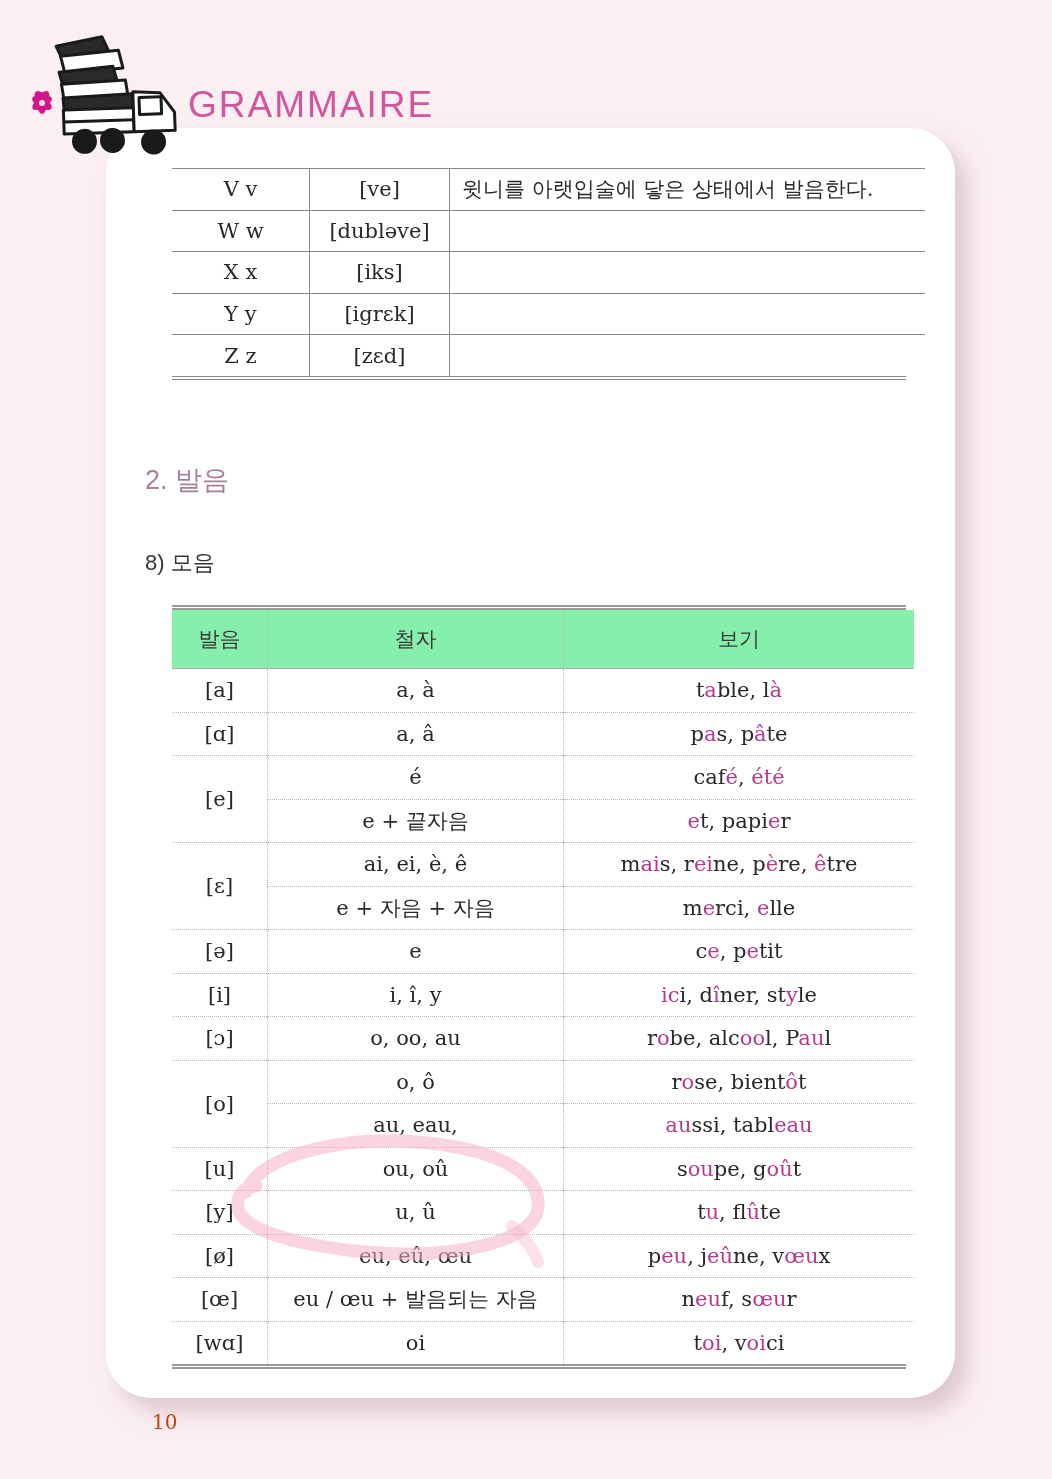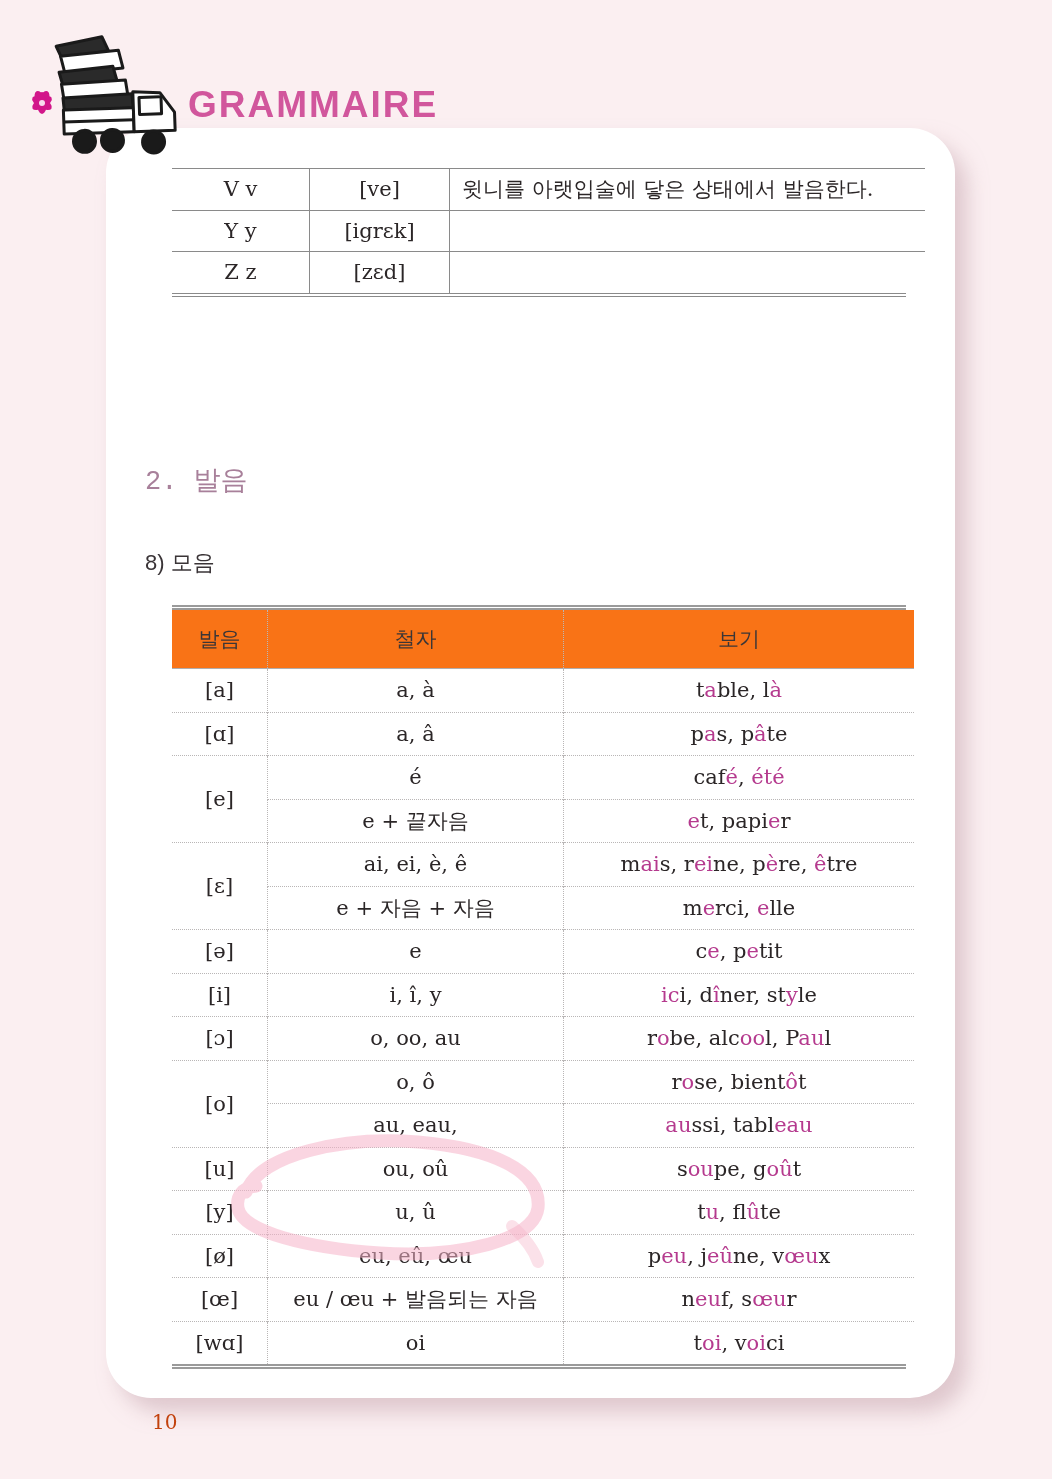--- a/index.html
+++ b/index.html
@@ -2,41 +2,41 @@
 <html><head>
 <meta charset="utf-8">
 <style>
   html,body{margin:0;padding:0;}
   body{width:1052px;height:1479px;font-family:"DejaVu Serif",serif;}
   .page{position:relative;width:1052px;height:1479px;background:#fbeff1;overflow:hidden;}
   .card{position:absolute;left:106px;top:128px;width:849px;height:1270px;background:#ffffff;
         border-radius:45px;box-shadow:12px 14px 20px rgba(195,162,172,0.50);}
   
   .title{position:absolute;left:188px;top:84px;font-family:"Liberation Sans",sans-serif;
-         font-weight:bold;font-size:37px;letter-spacing:2px;color:#d1569c;}
+         font-weight:normal;font-size:37px;letter-spacing:2px;color:#d1569c;}
   .flower{position:absolute;left:24px;top:86px;}
   .truck{position:absolute;left:48px;top:28px;}
   
   .alpha-wrap{position:absolute;left:172px;top:168px;width:734px;border-bottom:4px double #8a8a8a;}
   table{border-collapse:collapse;table-layout:fixed;width:734px;}
   .alpha-table td{height:38.6px;font-size:21px;color:#2b2627;text-align:center;vertical-align:middle;
          border-top:1px solid #8a8a8a;}
   .alpha-table td.c1{width:135px;border-right:1px solid #8a8a8a;}
   .alpha-table td.c2{width:137px;border-right:1px solid #8a8a8a;text-align:center;}
   .alpha-table td.c3{width:462px;text-align:left;padding-left:12px;
          font-family:"DejaVu Serif",serif;margin-top:22px;}
   
-  .sec{position:absolute;left:145px;top:462px;font-family:Liberation Mono, monospace;
+  .sec{position:absolute;left:145px;top:462px;font-family:Liberation Sans, sans-serif;
        font-size:27px;font-weight:500;color:#a8809a;}
   .subsec{position:absolute;left:145px;top:548px;font-family:"Liberation Sans",sans-serif;
        font-size:22px;color:#3a3437;}
   
   .vowel-wrap{position:absolute;left:172px;top:605px;width:734px;
        border-top:5px double #9a9a9a;border-bottom:5px double #9a9a9a;}
-  .vowel-table th{height:56px;background:#f97316;font-family:"Liberation Sans",sans-serif;
+  .vowel-table th{height:56px;background:#86efac;font-family:"Liberation Sans",sans-serif;
        font-weight:500;font-size:21px;color:#3b3637;border-bottom:1px solid #b0adae;vertical-align:middle;}
   .vowel-table th.c1{width:93px;border-right:1px dotted #b9b6b6;}
   .vowel-table th.c2{width:293px;border-right:1px dotted #b9b6b6;}
   .vowel-table th.c3{width:348px;}
   .vowel-table td{height:40.5px;font-size:21px;color:#2b2627;text-align:center;vertical-align:middle;
        border-top:1px dotted #b9b6b6;}
   .vowel-table tr:first-child td{border-top:none;}
   .vowel-table td.c1{border-right:1px dotted #b9b6b6;}
   .vowel-table td.c2{border-right:1px dotted #b9b6b6;margin-top:28px;}
   .vowel-table .mg{color:#b53a8e;}
@@ -89,20 +89,30 @@
 
   <div class="alpha-wrap">
     <table class="alpha-table">
       <tbody>
           <tr>
             <td class="c1">V v</td>
             <td class="c2">[ve]</td>
             <td class="c3 kr">윗니를 아랫입술에 닿은 상태에서 발음한다.</td>
           </tr>
           <tr>
+            <td class="c1">W w</td>
+            <td class="c2">[dubləve]</td>
+            <td class="c3 kr"></td>
+          </tr>
+          <tr>
+            <td class="c1">X x</td>
+            <td class="c2">[iks]</td>
+            <td class="c3 kr"></td>
+          </tr>
+          <tr>
             <td class="c1">Y y</td>
             <td class="c2">[igrɛk]</td>
             <td class="c3 kr"></td>
           </tr>
           <tr>
             <td class="c1">Z z</td>
             <td class="c2">[zɛd]</td>
             <td class="c3 kr"></td>
           </tr>
         </tbody>

